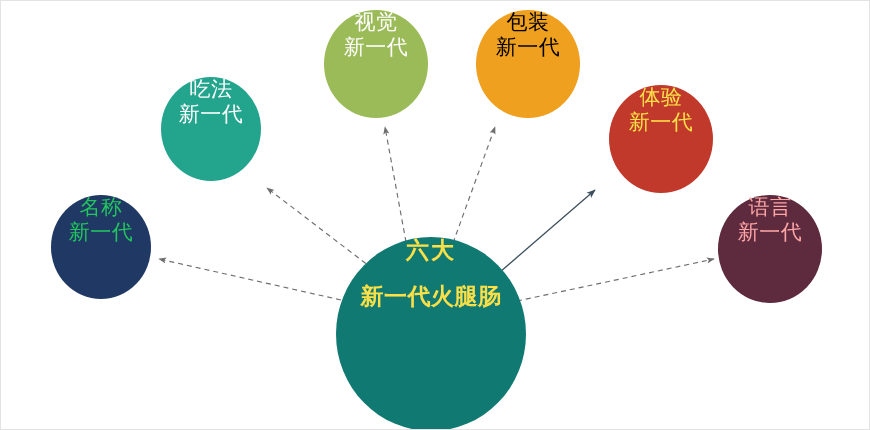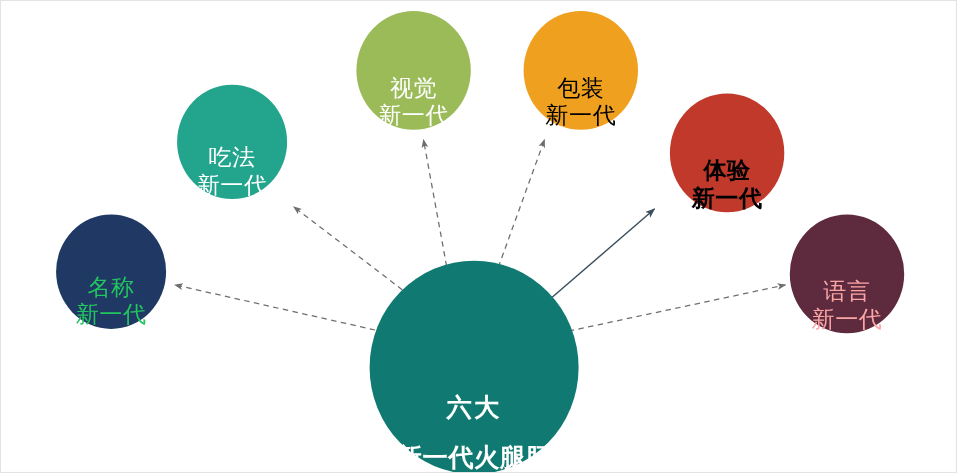--- a/index.html
+++ b/index.html
@@ -24,21 +24,21 @@
     width: 870px;
     height: 430px;
     pointer-events: none;
   }
   .node {
     position: absolute;
     border-radius: 50%;
     display: flex;
     flex-direction: column;
     align-items: center;
-    justify-content: flex-end;
+    justify-content: flex-start;
     color: #ffffff;
     text-align: center;
     line-height: 1.18;
     box-sizing: border-box;
     z-index: 2;
   }
   .node .line1,
   .node .line2 {
     display: block;
     white-space: nowrap;
@@ -93,27 +93,27 @@
         <span class="line2">新一代</span>
       </div>
       <div class="node satellite" style="left: 323px; top: 9px; width: 104px; height: 108px; background: rgb(155, 187, 89); color: rgb(255, 255, 255);">
         <span class="line1">视觉</span>
         <span class="line2">新一代</span>
       </div>
       <div class="node satellite" style="left: 475px; top: 9px; width: 104px; height: 108px; background: rgb(239, 160, 30); color: #000000;">
         <span class="line1">包装</span>
         <span class="line2">新一代</span>
       </div>
-      <div class="node satellite" style="left: 608px; top: 84px; width: 104px; height: 108px; background: rgb(192, 57, 43); color: #000000; font-weight: bold;">
+      <div class="node satellite" style="left: 608px; top: 84px; width: 104px; height: 108px; background: rgb(192, 57, 43); color: #fde047;">
         <span class="line1">体验</span>
         <span class="line2">新一代</span>
       </div>
       <div class="node satellite" style="left: 717px; top: 194px; width: 104px; height: 108px; background: rgb(94, 42, 62); color: #fca5a5;">
         <span class="line1">语言</span>
         <span class="line2">新一代</span>
       </div>
-      <div class="node hub" style="left: 335px; top: 236px; width: 190px; height: 194px; background: rgb(16, 122, 114); color: #ffffff;">
+      <div class="node hub" style="left: 335px; top: 236px; width: 190px; height: 194px; background: rgb(16, 122, 114); color: #fde047;">
         <span class="line1">六大</span>
         <span class="line2">新一代火腿肠</span>
       </div>
     </div>
 
 </div>
 
 </body></html>

